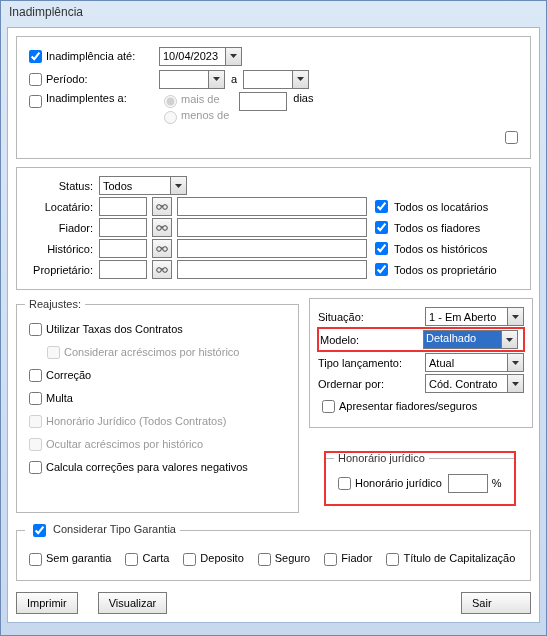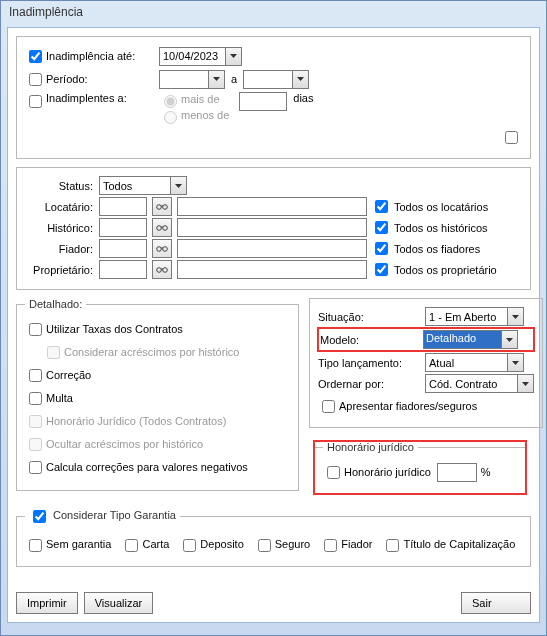--- a/index.html
+++ b/index.html
@@ -105,66 +105,66 @@
               <circle cx="3" cy="5" r="2.3" fill="none" stroke="#444"></circle>
               <circle cx="9" cy="5" r="2.3" fill="none" stroke="#444"></circle>
               <path d="M5 4 L7 4" stroke="#444"></path>
             </svg>
           </div>
         <input type="text" style="width: 190px;">
         <input type="checkbox" class="chk" checked="" style="margin-left: 6px;">
         <span>Todos os locatários</span>
       </div>
       <div class="grp-row">
+        <span class="fl-label">Fiador:</span>
+        <input type="text" style="width: 48px;">
+        <div class="bino">
+            <svg width="12" height="10" viewBox="0 0 12 10">
+              <circle cx="3" cy="5" r="2.3" fill="none" stroke="#444"></circle>
+              <circle cx="9" cy="5" r="2.3" fill="none" stroke="#444"></circle>
+              <path d="M5 4 L7 4" stroke="#444"></path>
+            </svg>
+          </div>
+        <input type="text" style="width: 190px;">
+        <input type="checkbox" class="chk" checked="" style="margin-left: 6px;">
+        <span>Todos os fiadores</span>
+      </div>
+      <div class="grp-row">
         <span class="fl-label">Histórico:</span>
         <input type="text" style="width: 48px;">
         <div class="bino">
             <svg width="12" height="10" viewBox="0 0 12 10">
               <circle cx="3" cy="5" r="2.3" fill="none" stroke="#444"></circle>
               <circle cx="9" cy="5" r="2.3" fill="none" stroke="#444"></circle>
               <path d="M5 4 L7 4" stroke="#444"></path>
             </svg>
           </div>
         <input type="text" style="width: 190px;">
         <input type="checkbox" class="chk" checked="" style="margin-left: 6px;">
         <span>Todos os históricos</span>
-      </div>
-      <div class="grp-row">
-        <span class="fl-label">Fiador:</span>
-        <input type="text" style="width: 48px;">
-        <div class="bino">
-            <svg width="12" height="10" viewBox="0 0 12 10">
-              <circle cx="3" cy="5" r="2.3" fill="none" stroke="#444"></circle>
-              <circle cx="9" cy="5" r="2.3" fill="none" stroke="#444"></circle>
-              <path d="M5 4 L7 4" stroke="#444"></path>
-            </svg>
-          </div>
-        <input type="text" style="width: 190px;">
-        <input type="checkbox" class="chk" checked="" style="margin-left: 6px;">
-        <span>Todos os fiadores</span>
       </div>
       <div class="grp-row">
         <span class="fl-label">Proprietário:</span>
         <input type="text" style="width: 48px;">
         <div class="bino">
             <svg width="12" height="10" viewBox="0 0 12 10">
               <circle cx="3" cy="5" r="2.3" fill="none" stroke="#444"></circle>
               <circle cx="9" cy="5" r="2.3" fill="none" stroke="#444"></circle>
               <path d="M5 4 L7 4" stroke="#444"></path>
             </svg>
           </div>
         <input type="text" style="width: 190px;">
         <input type="checkbox" class="chk" checked="" style="margin-left: 6px;">
         <span>Todos os proprietário</span>
       </div>
     </fieldset>
 
     <div class="two-col">
       <fieldset style="flex:1; min-width:0">
-        <legend>Detalhado:</legend>
+        <legend>Reajustes:</legend>
         <div class="row">
             <input type="checkbox" class="chk" style="">
             <span>Utilizar Taxas dos Contratos</span>
           </div>
         <div class="row disabled-text" style="margin-left:18px">
             <input type="checkbox" class="chk" disabled="" style="">
             <span>Considerar acréscimos por histórico</span>
           </div>
         <div class="row">
             <input type="checkbox" class="chk" style="">
@@ -219,63 +219,63 @@
               <div class="btn-dd">
                   <svg viewBox="0 0 7 4">
                     <path d="M0 0 L7 0 L3.5 4 Z" fill="#333"></path>
                   </svg>
                 </div>
             </div>
           </div>
           <div class="grp-row">
             <span class="rt-label">Ordernar por:</span>
             <div class="combo" style="flex:1">
-              <input type="text" style="width: 92px;" value="Cód. Contrato">
+              <input type="text" style="width: 82px;" value="Cód. Contrato">
               <div class="btn-dd">
                   <svg viewBox="0 0 7 4">
                     <path d="M0 0 L7 0 L3.5 4 Z" fill="#333"></path>
                   </svg>
                 </div>
             </div>
           </div>
           <div class="row">
               <input type="checkbox" class="chk" style="">
               <span>Apresentar fiadores/seguros</span>
             </div>
         </fieldset>
 
-        <fieldset class="red-box" style="margin:5px">
+        <fieldset class="red-box" style="margin:16px">
           <legend>Honorário jurídico</legend>
           <div class="row">
             <input type="checkbox" class="chk" style="">
             <span>Honorário jurídico</span>
             <input type="text" style="width: 40px; margin: 0px 4px 0px 6px;">
             <span>%</span>
           </div>
         </fieldset>
       </div>
     </div>
 
-    <fieldset style="margin-top:8px">
+    <fieldset style="">
       <legend>
         <input type="checkbox" class="chk" checked="" style="">
         <span>Considerar Tipo Garantia</span>
       </legend>
       <div class="row" style="gap:10px; flex-wrap:wrap">
         <span><input type="checkbox" class="chk" style=""><span>Sem garantia</span></span>
         <span><input type="checkbox" class="chk" style=""><span>Carta</span></span>
         <span><input type="checkbox" class="chk" style=""><span>Deposito</span></span>
         <span><input type="checkbox" class="chk" style=""><span>Seguro</span></span>
         <span><input type="checkbox" class="chk" style=""><span>Fiador</span></span>
         <span><input type="checkbox" class="chk" style=""><span>Título de Capitalização</span></span>
       </div>
     </fieldset>
 
     <div class="footer">
-      <div style="display:flex; gap:6px">
+      <div style="display:flex; gap:20px">
         <button class="btn">Imprimir</button>
         <button class="btn">Visualizar</button>
       </div>
       <button class="btn" style="min-width:70px">Sair</button>
     </div>
 
   </div>
 </div>
 
 </body></html>

